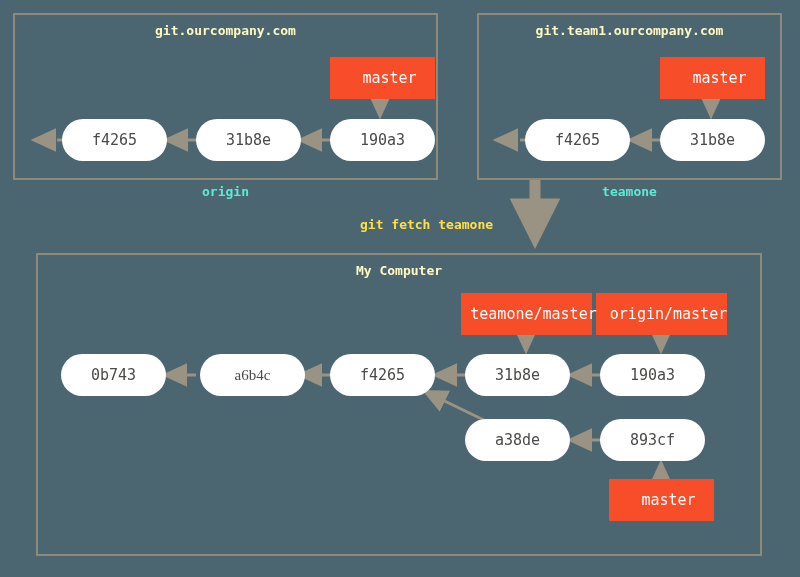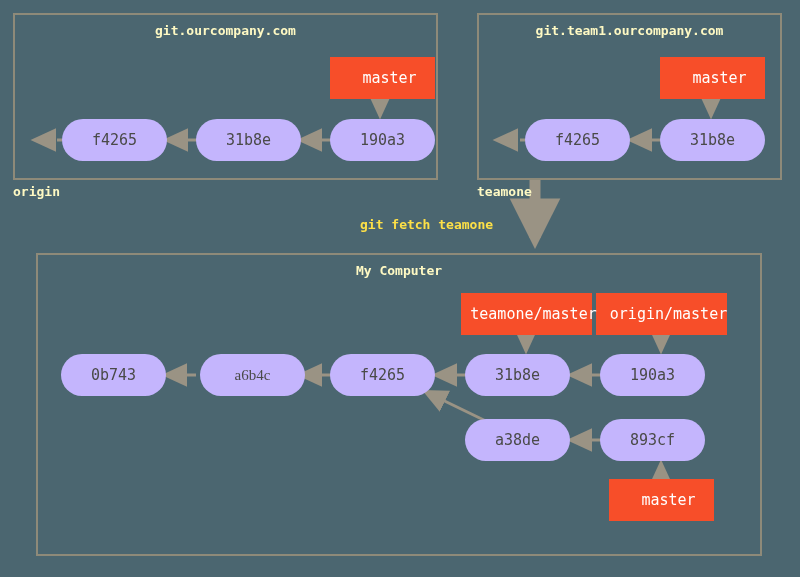--- a/index.html
+++ b/index.html
@@ -25,29 +25,30 @@
     top:8px;
     left:0;
     font-weight:bold;
     font-size:13px;
     color:#fef9c3;
     letter-spacing:0px;
     white-space:nowrap;
   }
   .panel-caption{
     position:absolute;
+    text-align:center;
     font-weight:bold;
     font-size:13px;
-    color:#fef9c3;
+    color:#5eead4;
     white-space:nowrap;
   }
 
   .commit{
     position:absolute;
-    background:#c4b5fd;
+    background:#ffffff;
     border-radius:22px;
     height:42px;
     display:flex;align-items:center;justify-content:center;
     font-size:15px;
     color:#4A4A48;
     box-sizing:border-box;
   }
 
   .branch{
     position:absolute;

